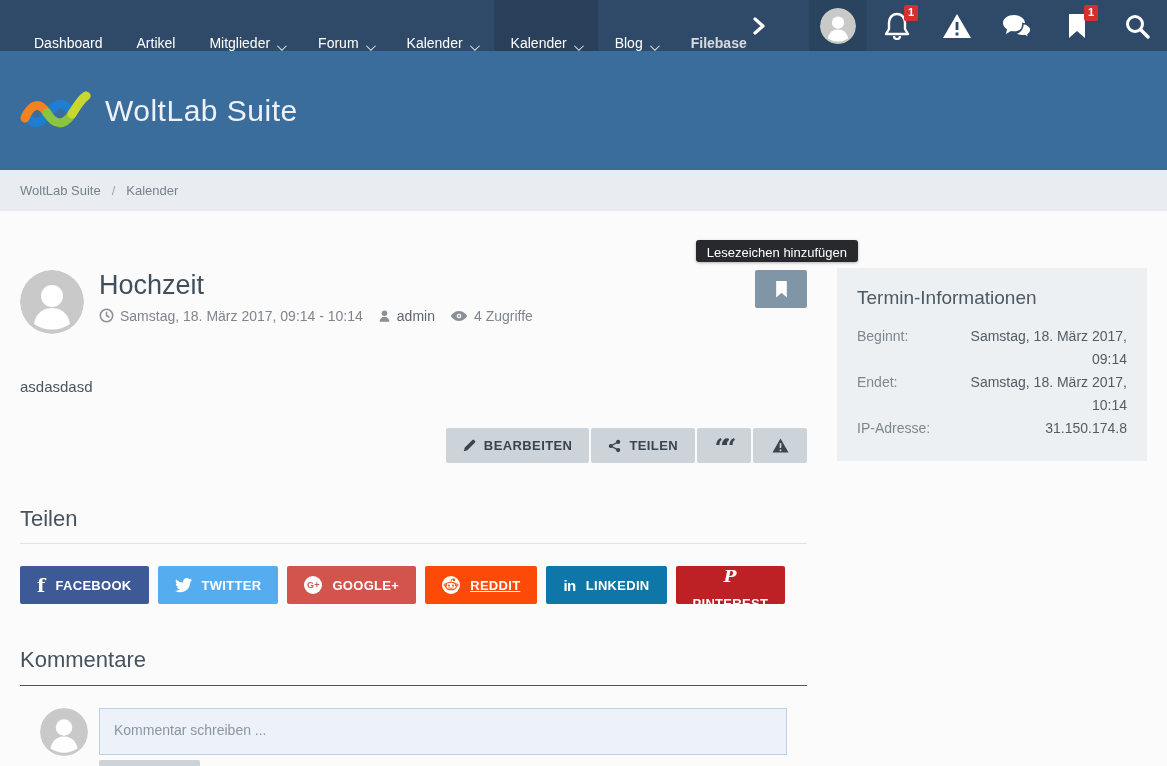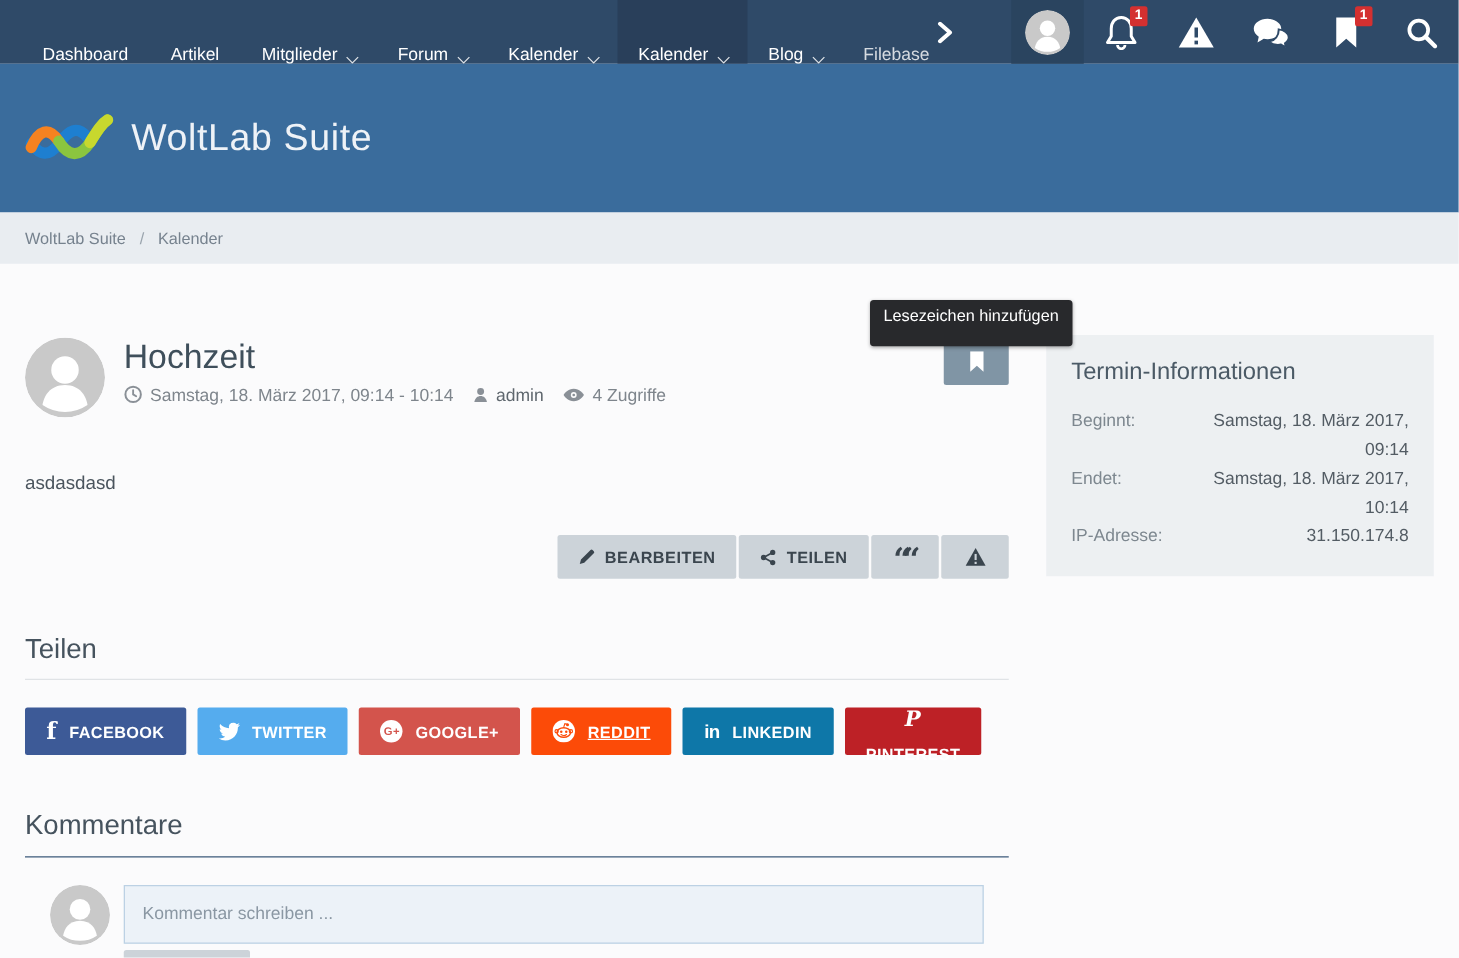--- a/index.html
+++ b/index.html
@@ -4,21 +4,21 @@
 <style>
   * { margin:0; padding:0; box-sizing:border-box; }
   html,body { width:1167px; height:766px; overflow:hidden; }
   body { font-family:"Liberation Sans","DejaVu Sans",sans-serif; background:#fbfbfc; color:#3f4f5b; }
 
   
   .userpanel { height:51px; background:#2f4a68; display:flex; align-items:stretch; }
   .nav-menu { display:flex; align-items:stretch; padding-left:17px; flex:1 1 auto; overflow:hidden; }
   .nav-item { display:flex; align-items:flex-end; gap:7px; padding:0 17px; color:#fff; font-size:14px; cursor:pointer; white-space:nowrap; }
   .nav-item.active { background:#293f5a; }
-  .nav-item.truncated { color:rgba(255,255,255,.8); padding-right:4px; }
+  .nav-item.truncated { color:rgba(255,255,255,.8); padding-right:4px;font-weight:bold; }
   .caret { width:7px; height:7px; border-right:1.5px solid rgba(255,255,255,.85); border-bottom:1.5px solid rgba(255,255,255,.85); transform:rotate(45deg) translateY(-2px); display:inline-block; }
   .nav-scroll-arrow { display:flex; align-items:center; padding:0 8px 0 0; }
   .icon-panel { display:flex; align-items:stretch; margin-left:auto; }
   .icon-btn { position:relative; display:flex; align-items:center; justify-content:center; width:60px; color:#fff; cursor:pointer; }
   .icon-btn.avatar-btn { width:58px; background:#2a445f; }
   .nav-avatar { width:36px; height:36px; border-radius:50%; overflow:hidden; }
   .badge { position:absolute; top:5px; right:9px; background:#d43030; color:#fff; font-size:11px; font-weight:bold; line-height:1; padding:2px 4px 3px; border-radius:2px; }
 
   
   .site-header { height:119px; background:#3a6c9c; display:flex; align-items:center; padding-left:20px; gap:13px; }
@@ -36,21 +36,21 @@
 
   
   .article-header { position:relative; display:flex; gap:15px; }
   .avatar-64 { width:64px; height:64px; flex:none; border-radius:50%; overflow:hidden; }
   .event-title { font-size:27px; font-weight:400; color:#3f4f5b; line-height:1.1; margin-top:1px; }
   .meta-row { display:flex; align-items:center; gap:15px; margin-top:7px; font-size:14px; color:#7e858c; }
   .meta-item { display:flex; align-items:center; gap:6px; }
   .meta-item svg { display:block; }
   .meta-author { color:#5f676e; }
   .bookmark-btn { position:absolute; top:0; right:0; width:52px; height:38px; background:#8095a5; border:none; border-radius:2px; display:flex; align-items:center; justify-content:center; cursor:pointer; }
-  .tooltip { position:absolute; top:-30px; right:-51px; background:#28292c; color:#fff; font-size:13px; padding:5px 11px 17px; border-radius:3px; white-space:nowrap; box-shadow:0 1px 3px rgba(0,0,0,.3); }
+  .tooltip { position:absolute; top:-30px; right:-51px; background:#28292c; color:#fff; font-size:13px; padding:5px 11px 2px; border-radius:3px; white-space:nowrap; box-shadow:0 1px 3px rgba(0,0,0,.3); }
 
   .event-body { margin-top:44px; font-size:15px; color:#4a545d; }
 
   
   .action-row { display:flex; justify-content:flex-end; gap:2px; margin-top:33px; }
   .action-btn { height:35px; background:#ccd3d9; border:none; border-radius:2px; color:#3a454e; font-size:13px; font-weight:600; letter-spacing:.4px; display:flex; align-items:center; gap:8px; padding:0 17px; cursor:pointer; font-family:inherit; }
   .action-btn.square { width:54px; justify-content:center; padding:0; }
   .quote-glyph::before { content:"\201C\201C"; font-family:"DejaVu Serif",serif; font-weight:bold; font-size:25px; letter-spacing:-7px; line-height:0; position:relative; top:6px; left:-2px; }
 
   

